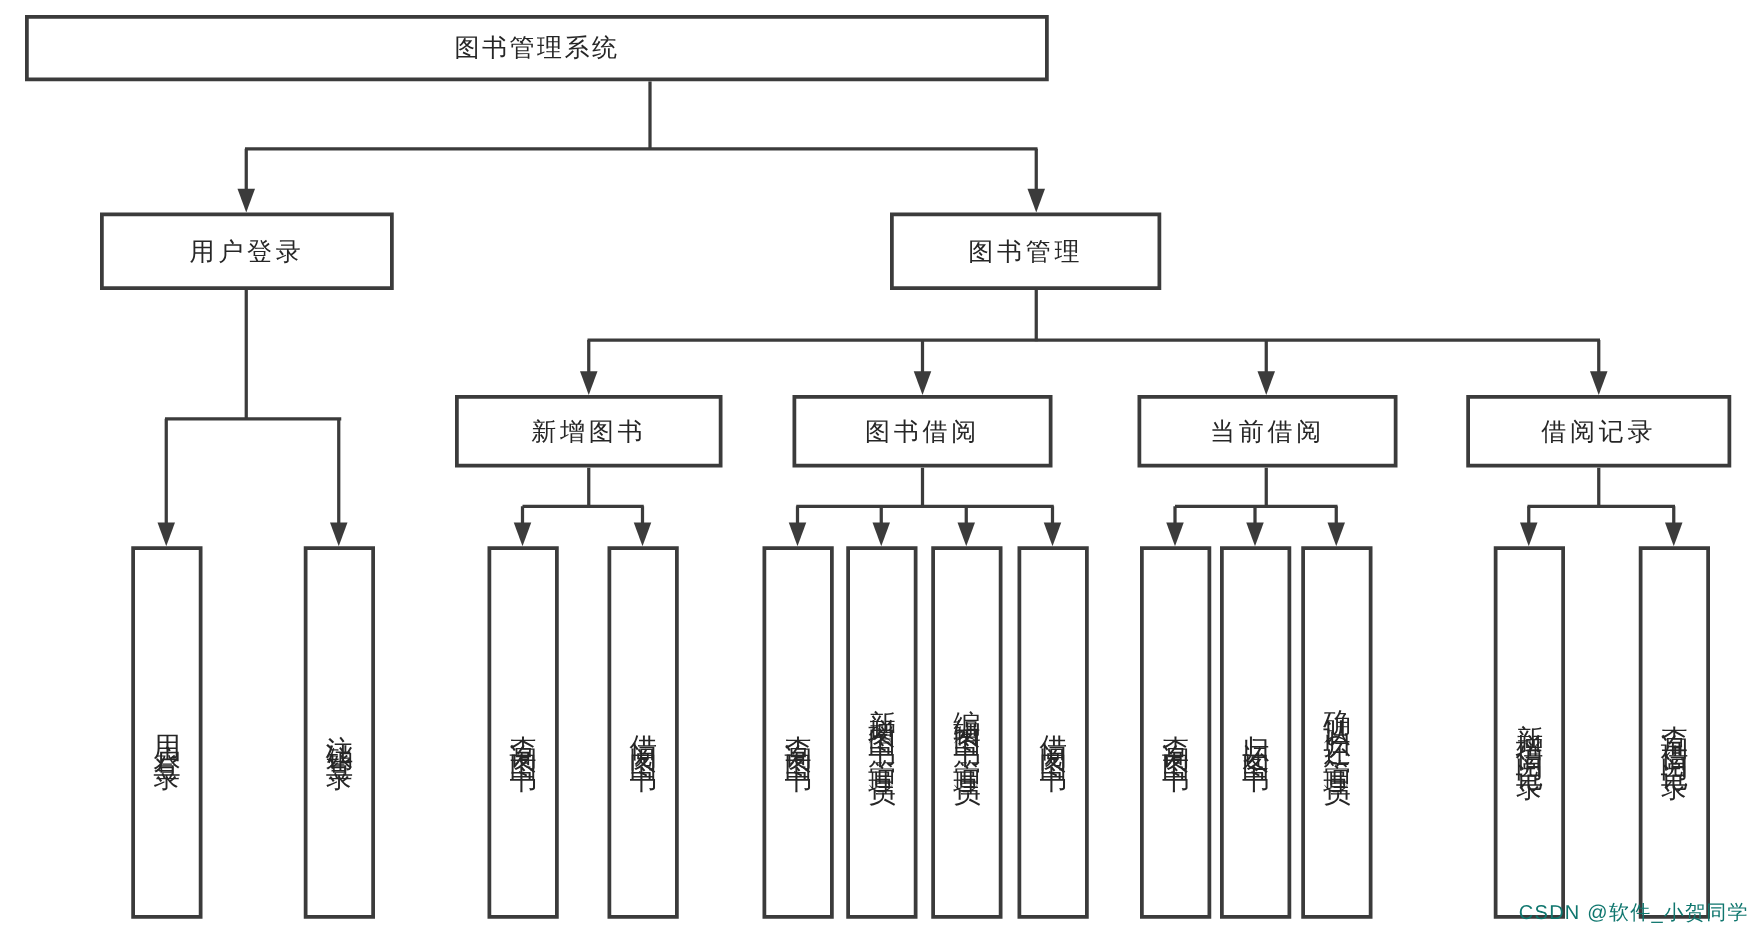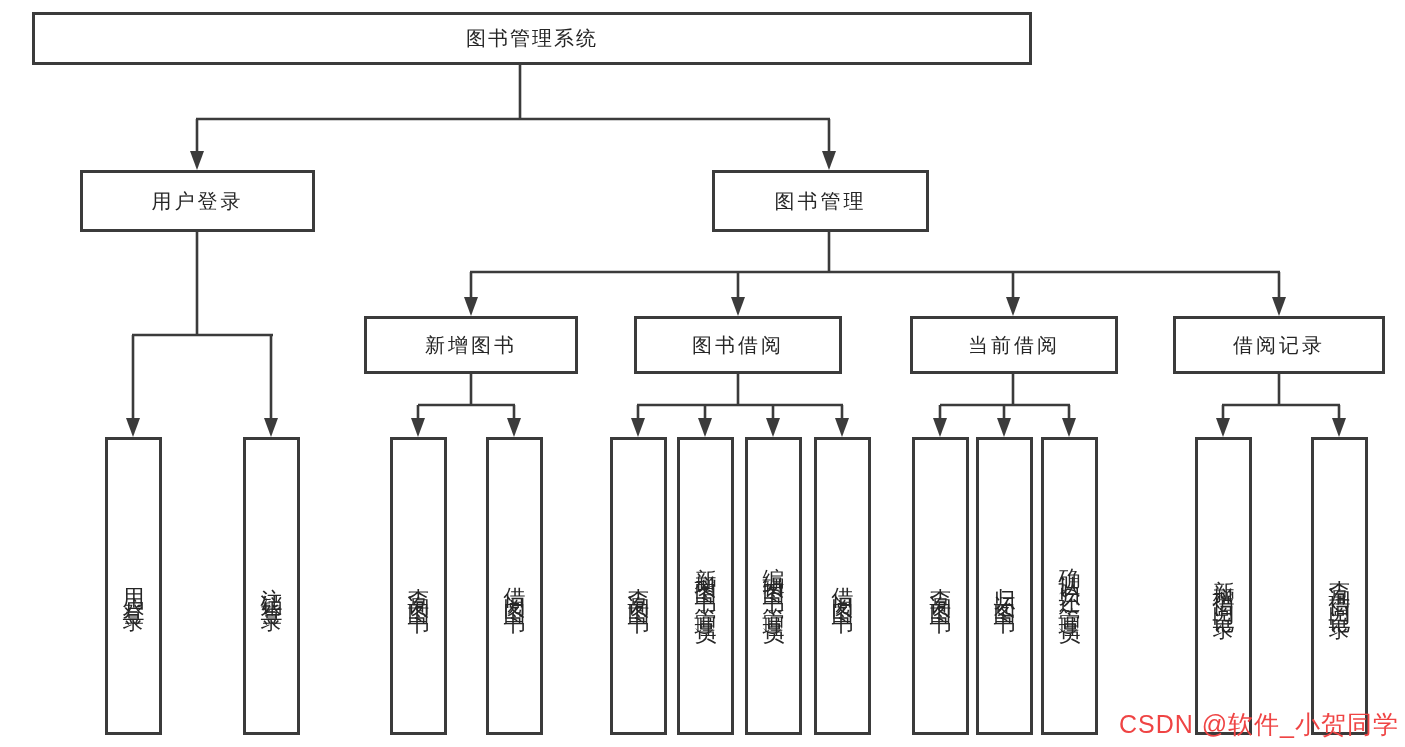--- a/index.html
+++ b/index.html
@@ -41,22 +41,22 @@
     writing-mode: vertical-rl;
     text-orientation: mixed;
     letter-spacing: 8px;
     line-height: 1;
     white-space: nowrap;
   }
   .watermark {
     position: absolute;
     right: 6px;
     bottom: 6px;
-    font-size: 25px;
-    color: #ef4444;
+    font-size: 16px;
+    color: #0f766e;
     letter-spacing: 1px;
     z-index: 5;
     white-space: nowrap;
   }
 </style>
 </head>
 <body>
 
 <div id="stage">
 
@@ -108,21 +108,21 @@
       <line x1="1004" y1="405" x2="1004" y2="425" stroke="#3b3b3b" stroke-width="2.6"></line>
       <polygon points="997,418 1011,418 1004,437" fill="#3b3b3b"></polygon>
       <line x1="1069" y1="405" x2="1069" y2="425" stroke="#3b3b3b" stroke-width="2.6"></line>
       <polygon points="1062,418 1076,418 1069,437" fill="#3b3b3b"></polygon>
       <line x1="1223" y1="405" x2="1223" y2="425" stroke="#3b3b3b" stroke-width="2.6"></line>
       <polygon points="1216,418 1230,418 1223,437" fill="#3b3b3b"></polygon>
       <line x1="1339" y1="405" x2="1339" y2="425" stroke="#3b3b3b" stroke-width="2.6"></line>
       <polygon points="1332,418 1346,418 1339,437" fill="#3b3b3b"></polygon>
     </svg>
 
-  <div class="node root" style="left:20px; top:12px; width:1000px; height:53px;margin-left:12px;">
+  <div class="node root" style="left:20px; top:12px; width:819px; height:53px;">
     <span>图书管理系统</span>
   </div>
 
   <div class="node h" style="left:80px; top:170px; width:235px; height:62px;">
     <span>用户登录</span>
   </div>
   <div class="node h" style="left:712px; top:170px; width:217px; height:62px;">
     <span>图书管理</span>
   </div>
 

